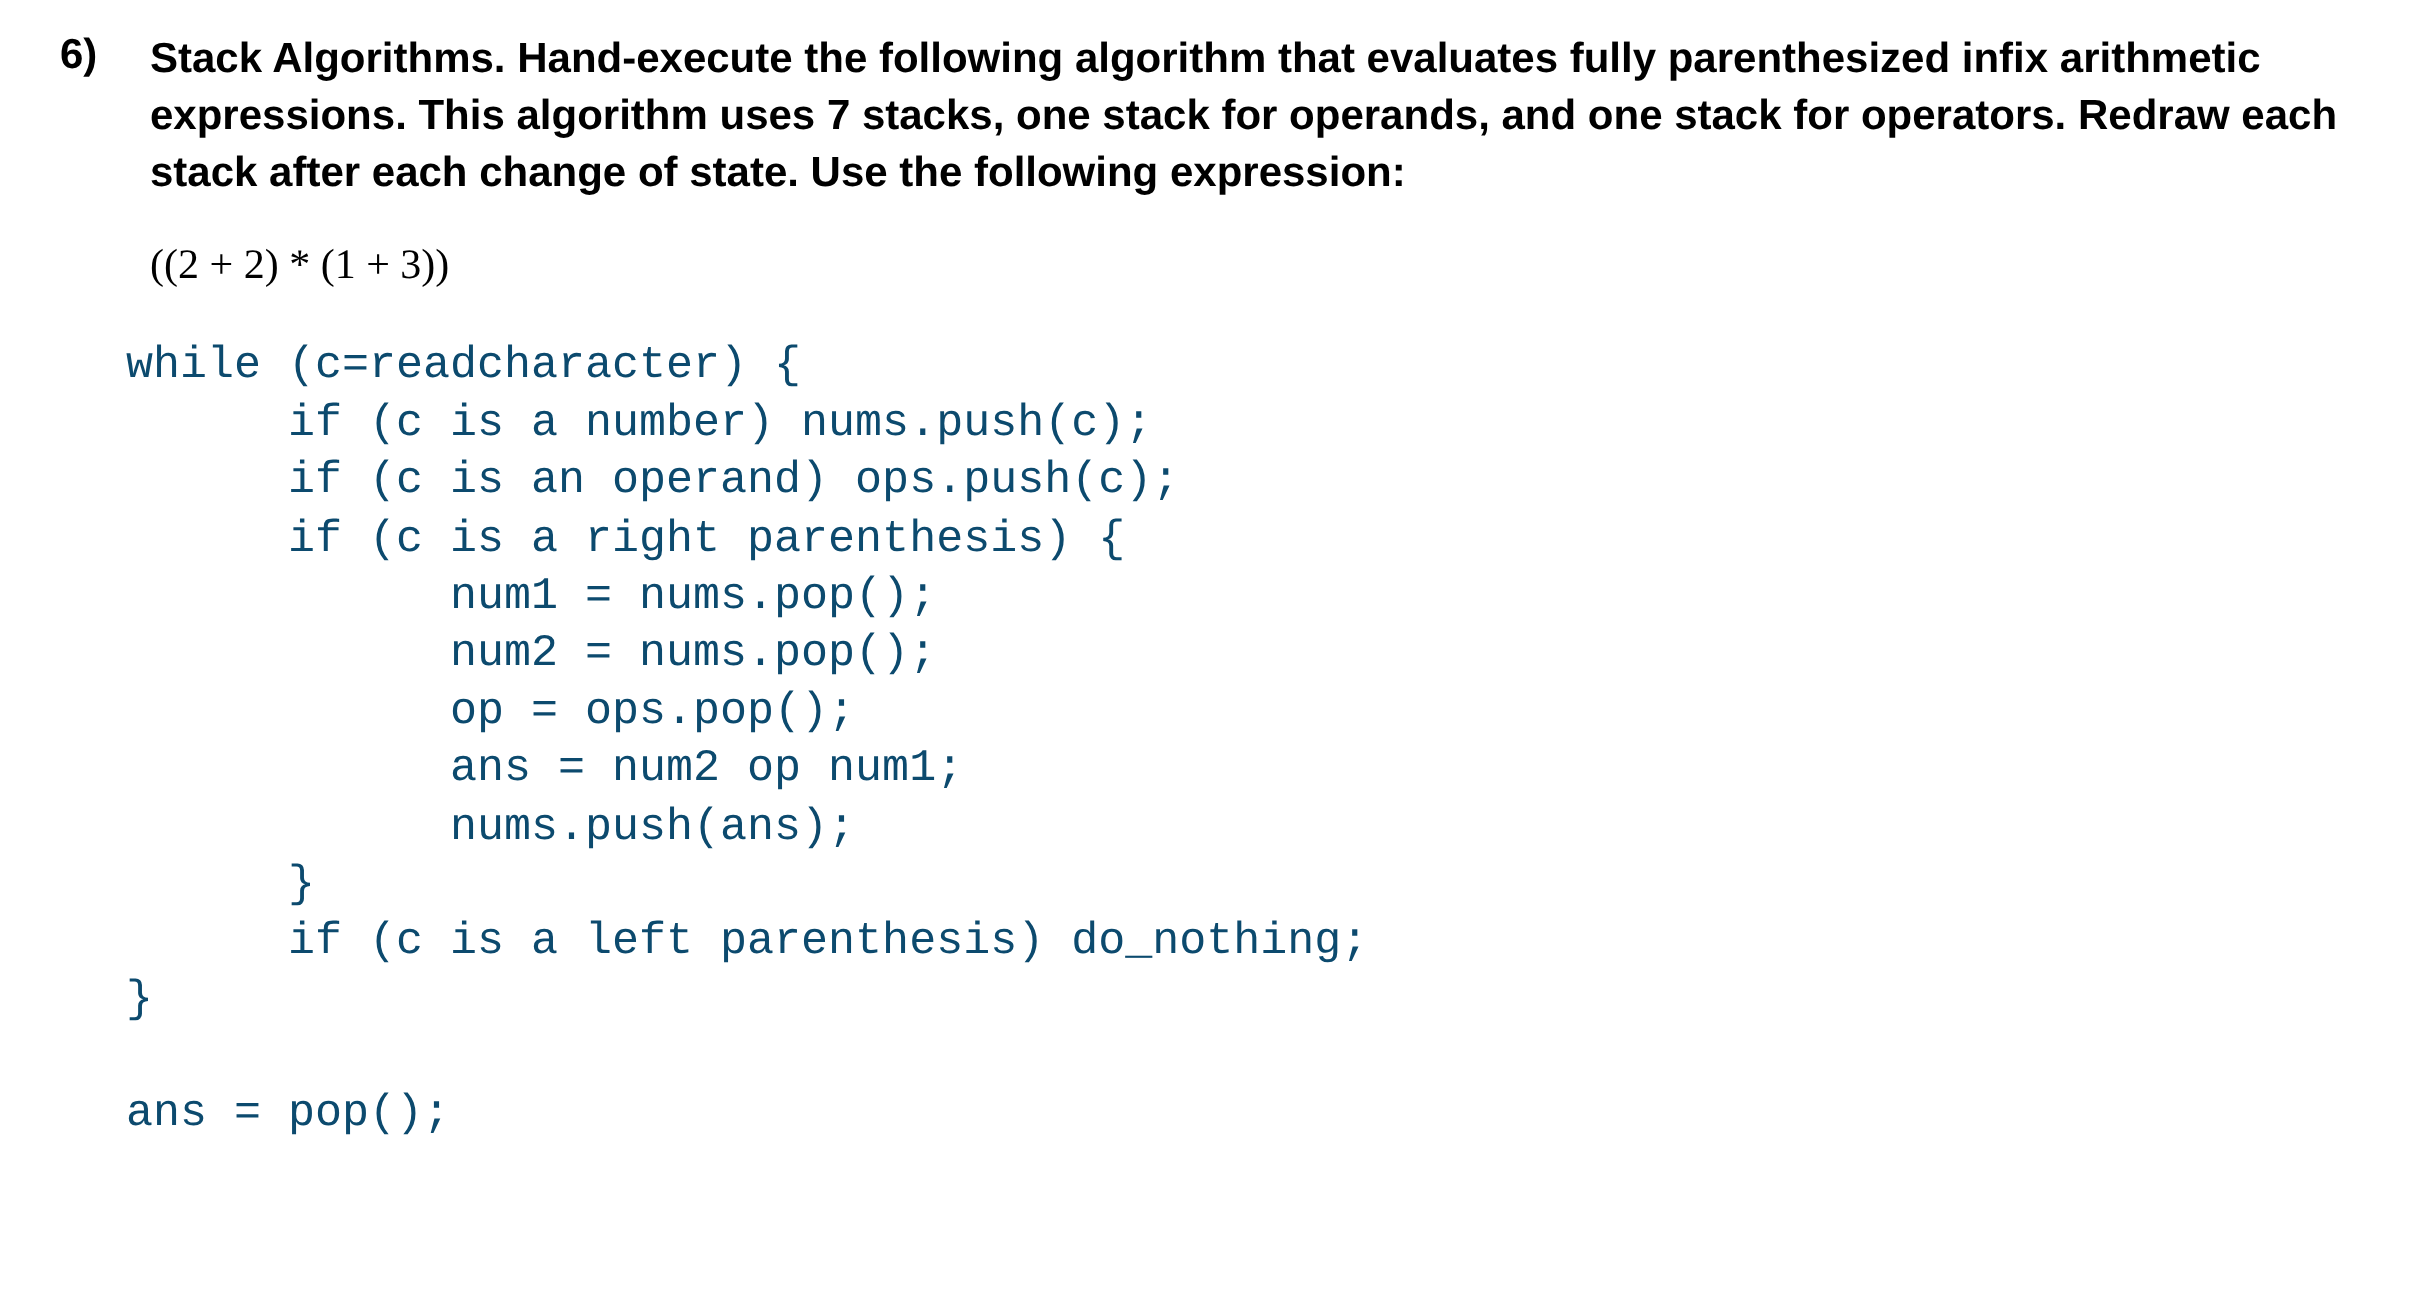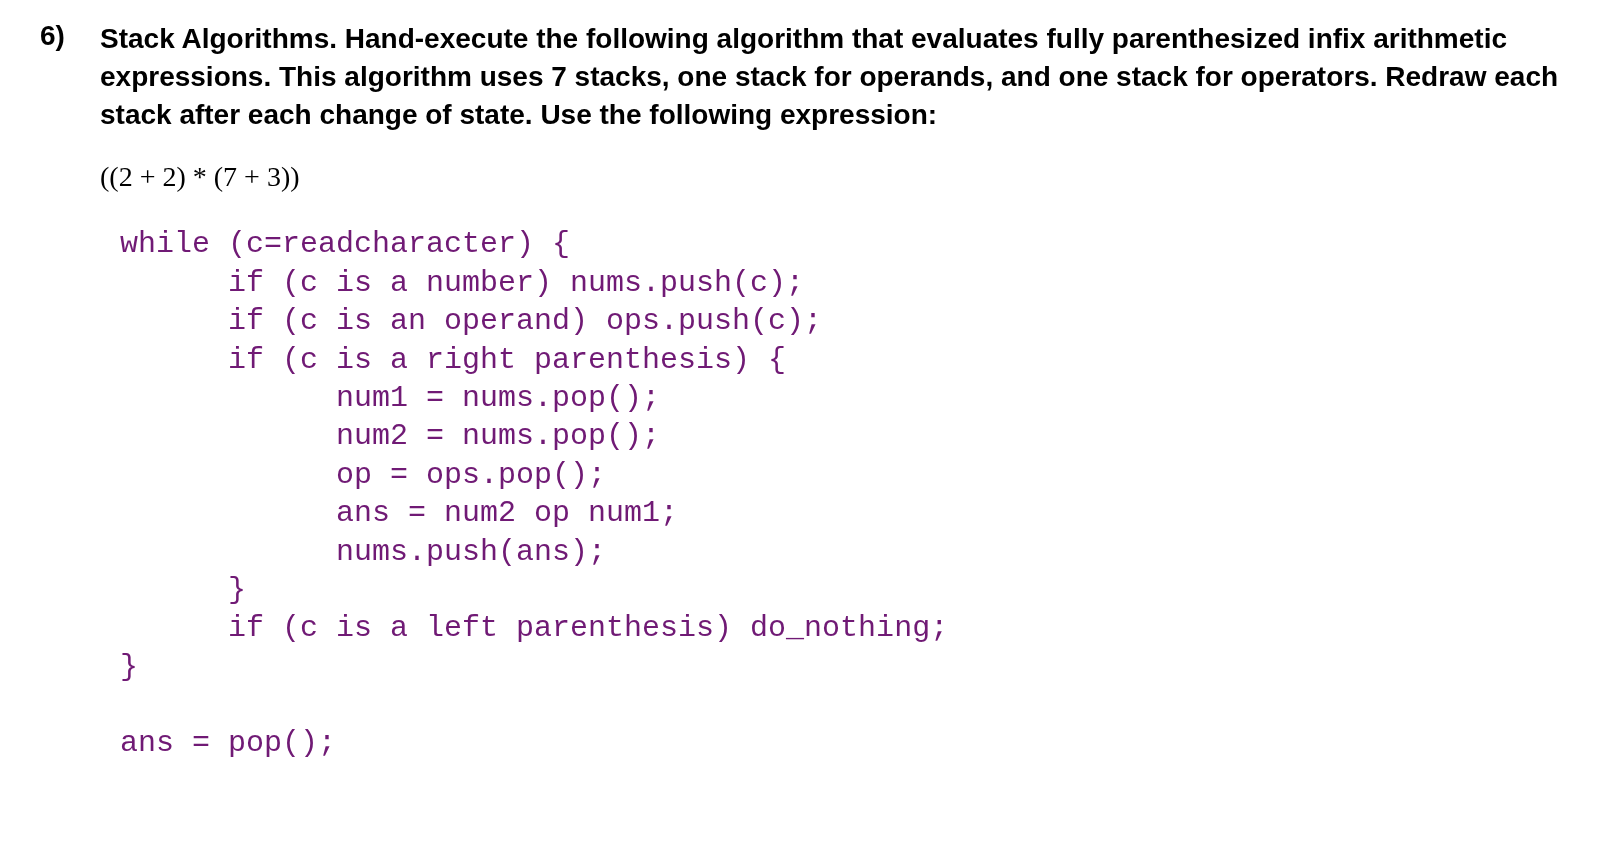--- a/index.html
+++ b/index.html
@@ -34,35 +34,35 @@
     .expression {
       font-family: "Times New Roman", Times, serif;
       font-size: 28px;
       color: #000;
       margin-left: 60px;
       margin-bottom: 32px;
     }
     .code-block {
       font-family: "Courier New", Courier, monospace;
       font-size: 30px;
-      color: #701a75;
-      margin-left: 80px;
+      color: #0c4a6e;
+      margin-left: 44px;
       line-height: 1.28;
       white-space: pre;
     }
   </style>
 </head>
 <body>
 
 <div class="question-header">
   <div class="question-number">6)</div>
   <div class="question-text">Stack Algorithms.  Hand-execute the following algorithm that evaluates fully parenthesized infix arithmetic expressions.  This algorithm uses 7 stacks, one stack for operands, and one stack for operators.  Redraw each stack after each change of state.  Use the following expression:</div>
 </div>
 
-<div class="expression">((2 + 2) * (7 + 3))</div>
+<div class="expression">((2 + 2) * (1 + 3))</div>
 
 <div class="code-block">while (c=readcharacter) {
       if (c is a number) nums.push(c);
       if (c is an operand) ops.push(c);
       if (c is a right parenthesis) {
             num1 = nums.pop();
             num2 = nums.pop();
             op = ops.pop();
             ans = num2 op num1;
             nums.push(ans);

